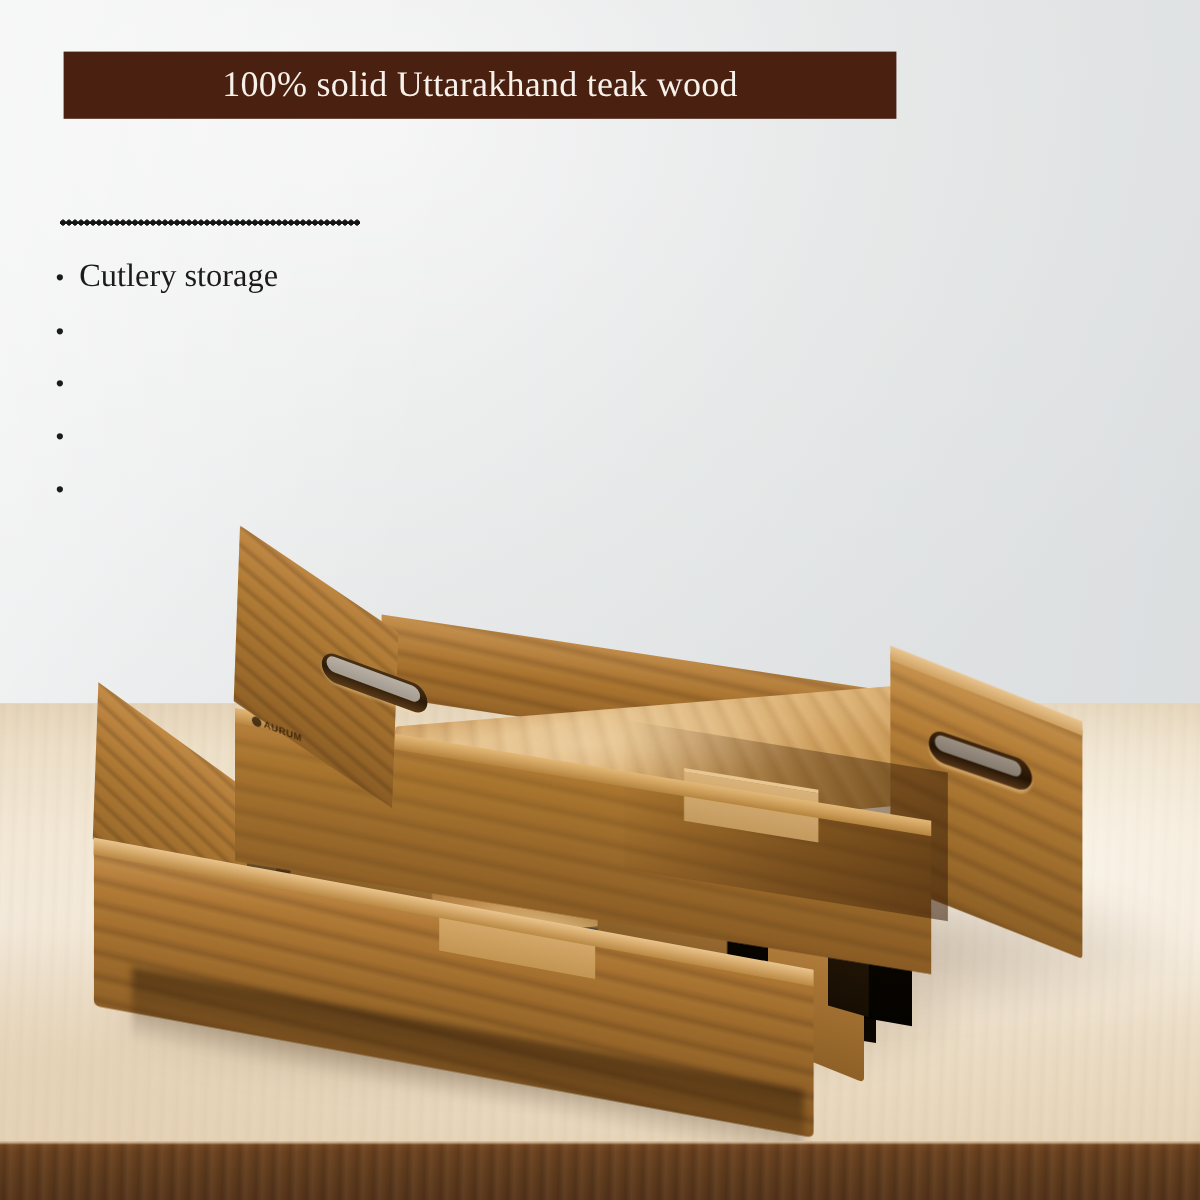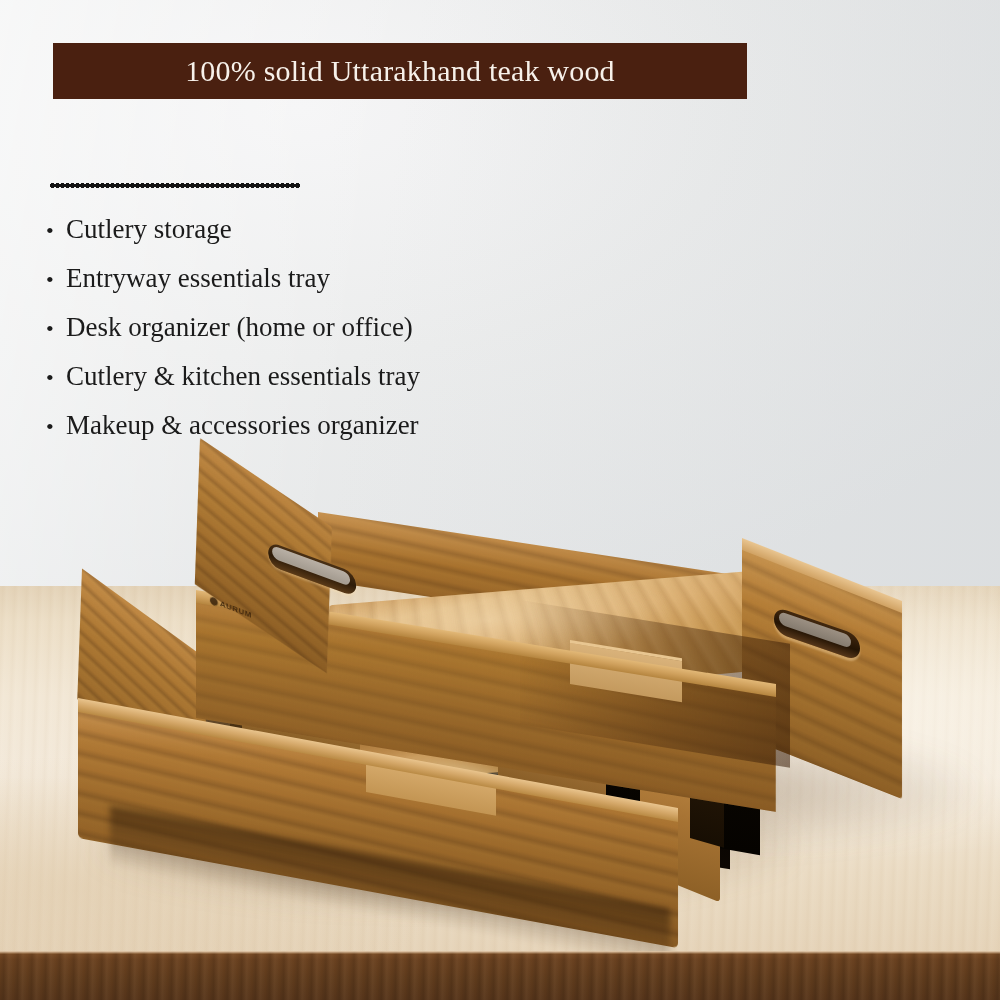--- a/index.html
+++ b/index.html
@@ -726,31 +726,27 @@
 
     <div class="divider"></div>
 
     <ul class="uses">
       <li>
         <span class="bullet">•</span>
         <span class="txt">Cutlery storage</span>
       </li>
       <li>
         <span class="bullet">•</span>
-        <span class="txt">Entryway essentials tray</span>
       </li>
       <li>
         <span class="bullet">•</span>
-        <span class="txt">Desk organizer (home or office)</span>
       </li>
       <li>
         <span class="bullet">•</span>
-        <span class="txt">Cutlery &amp; kitchen essentials tray</span>
       </li>
       <li>
         <span class="bullet">•</span>
-        <span class="txt">Makeup &amp; accessories organizer</span>
       </li>
     </ul>
 
   </div>
 
 </div>
 
 </body></html>

